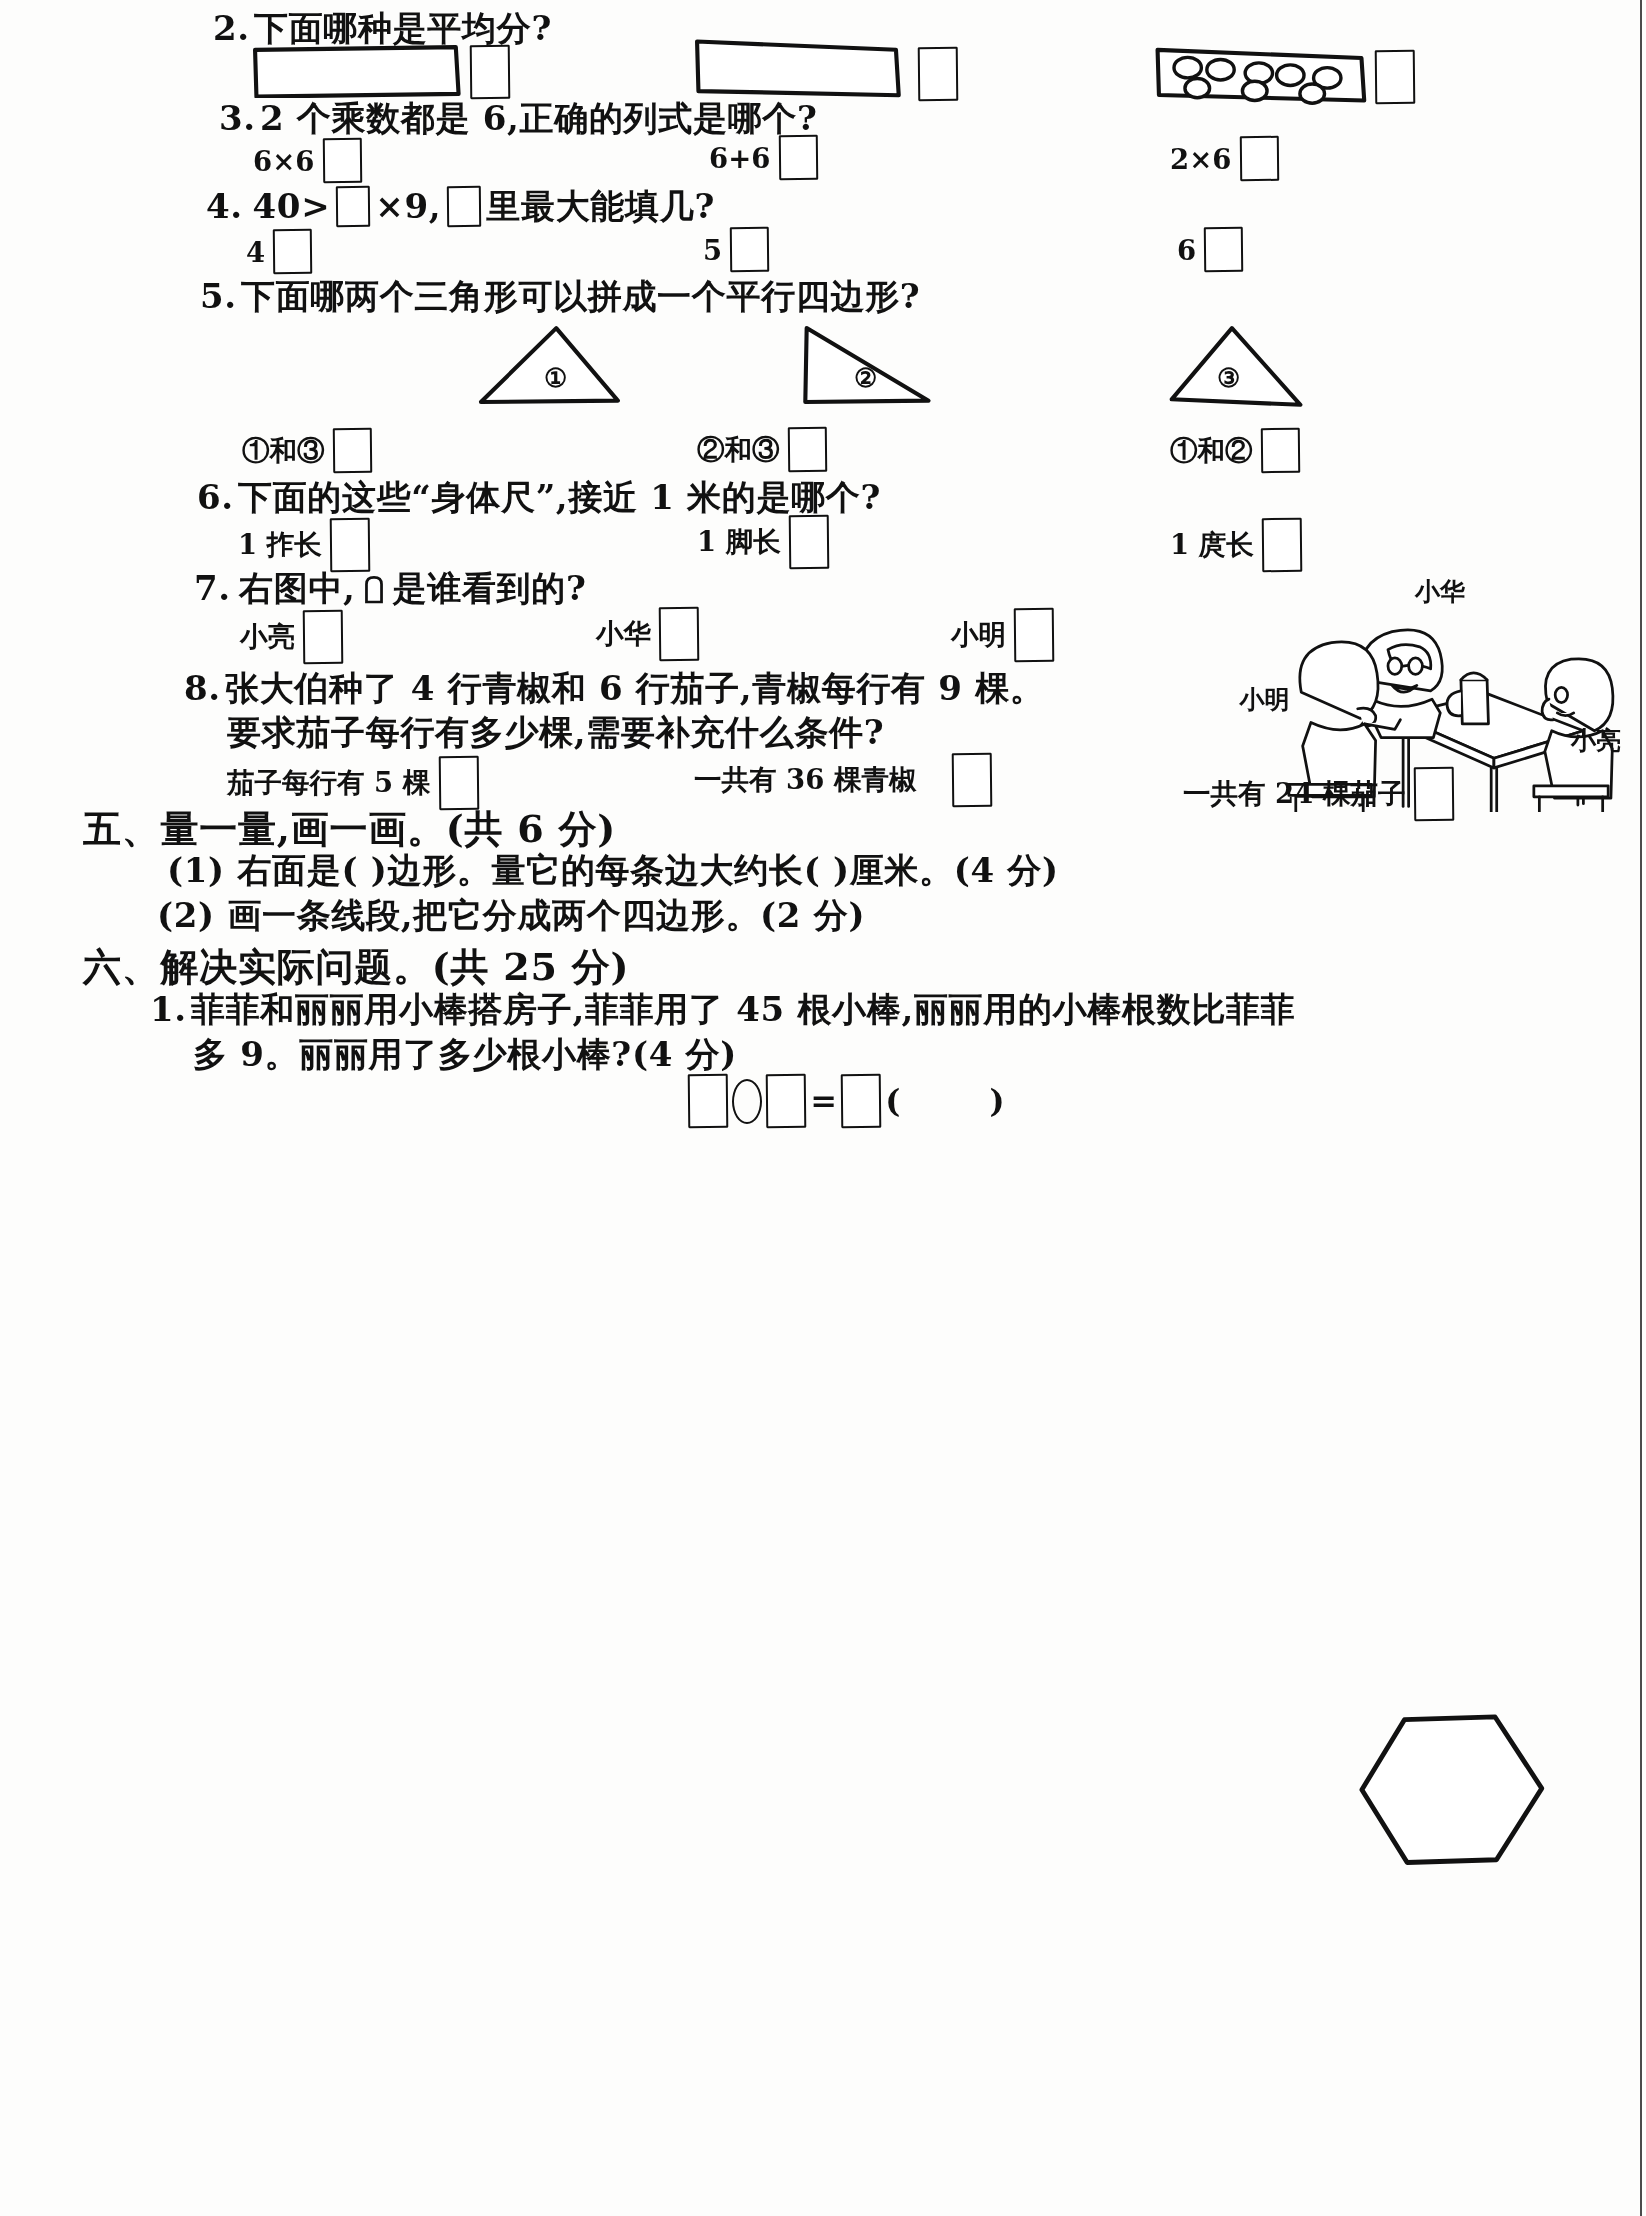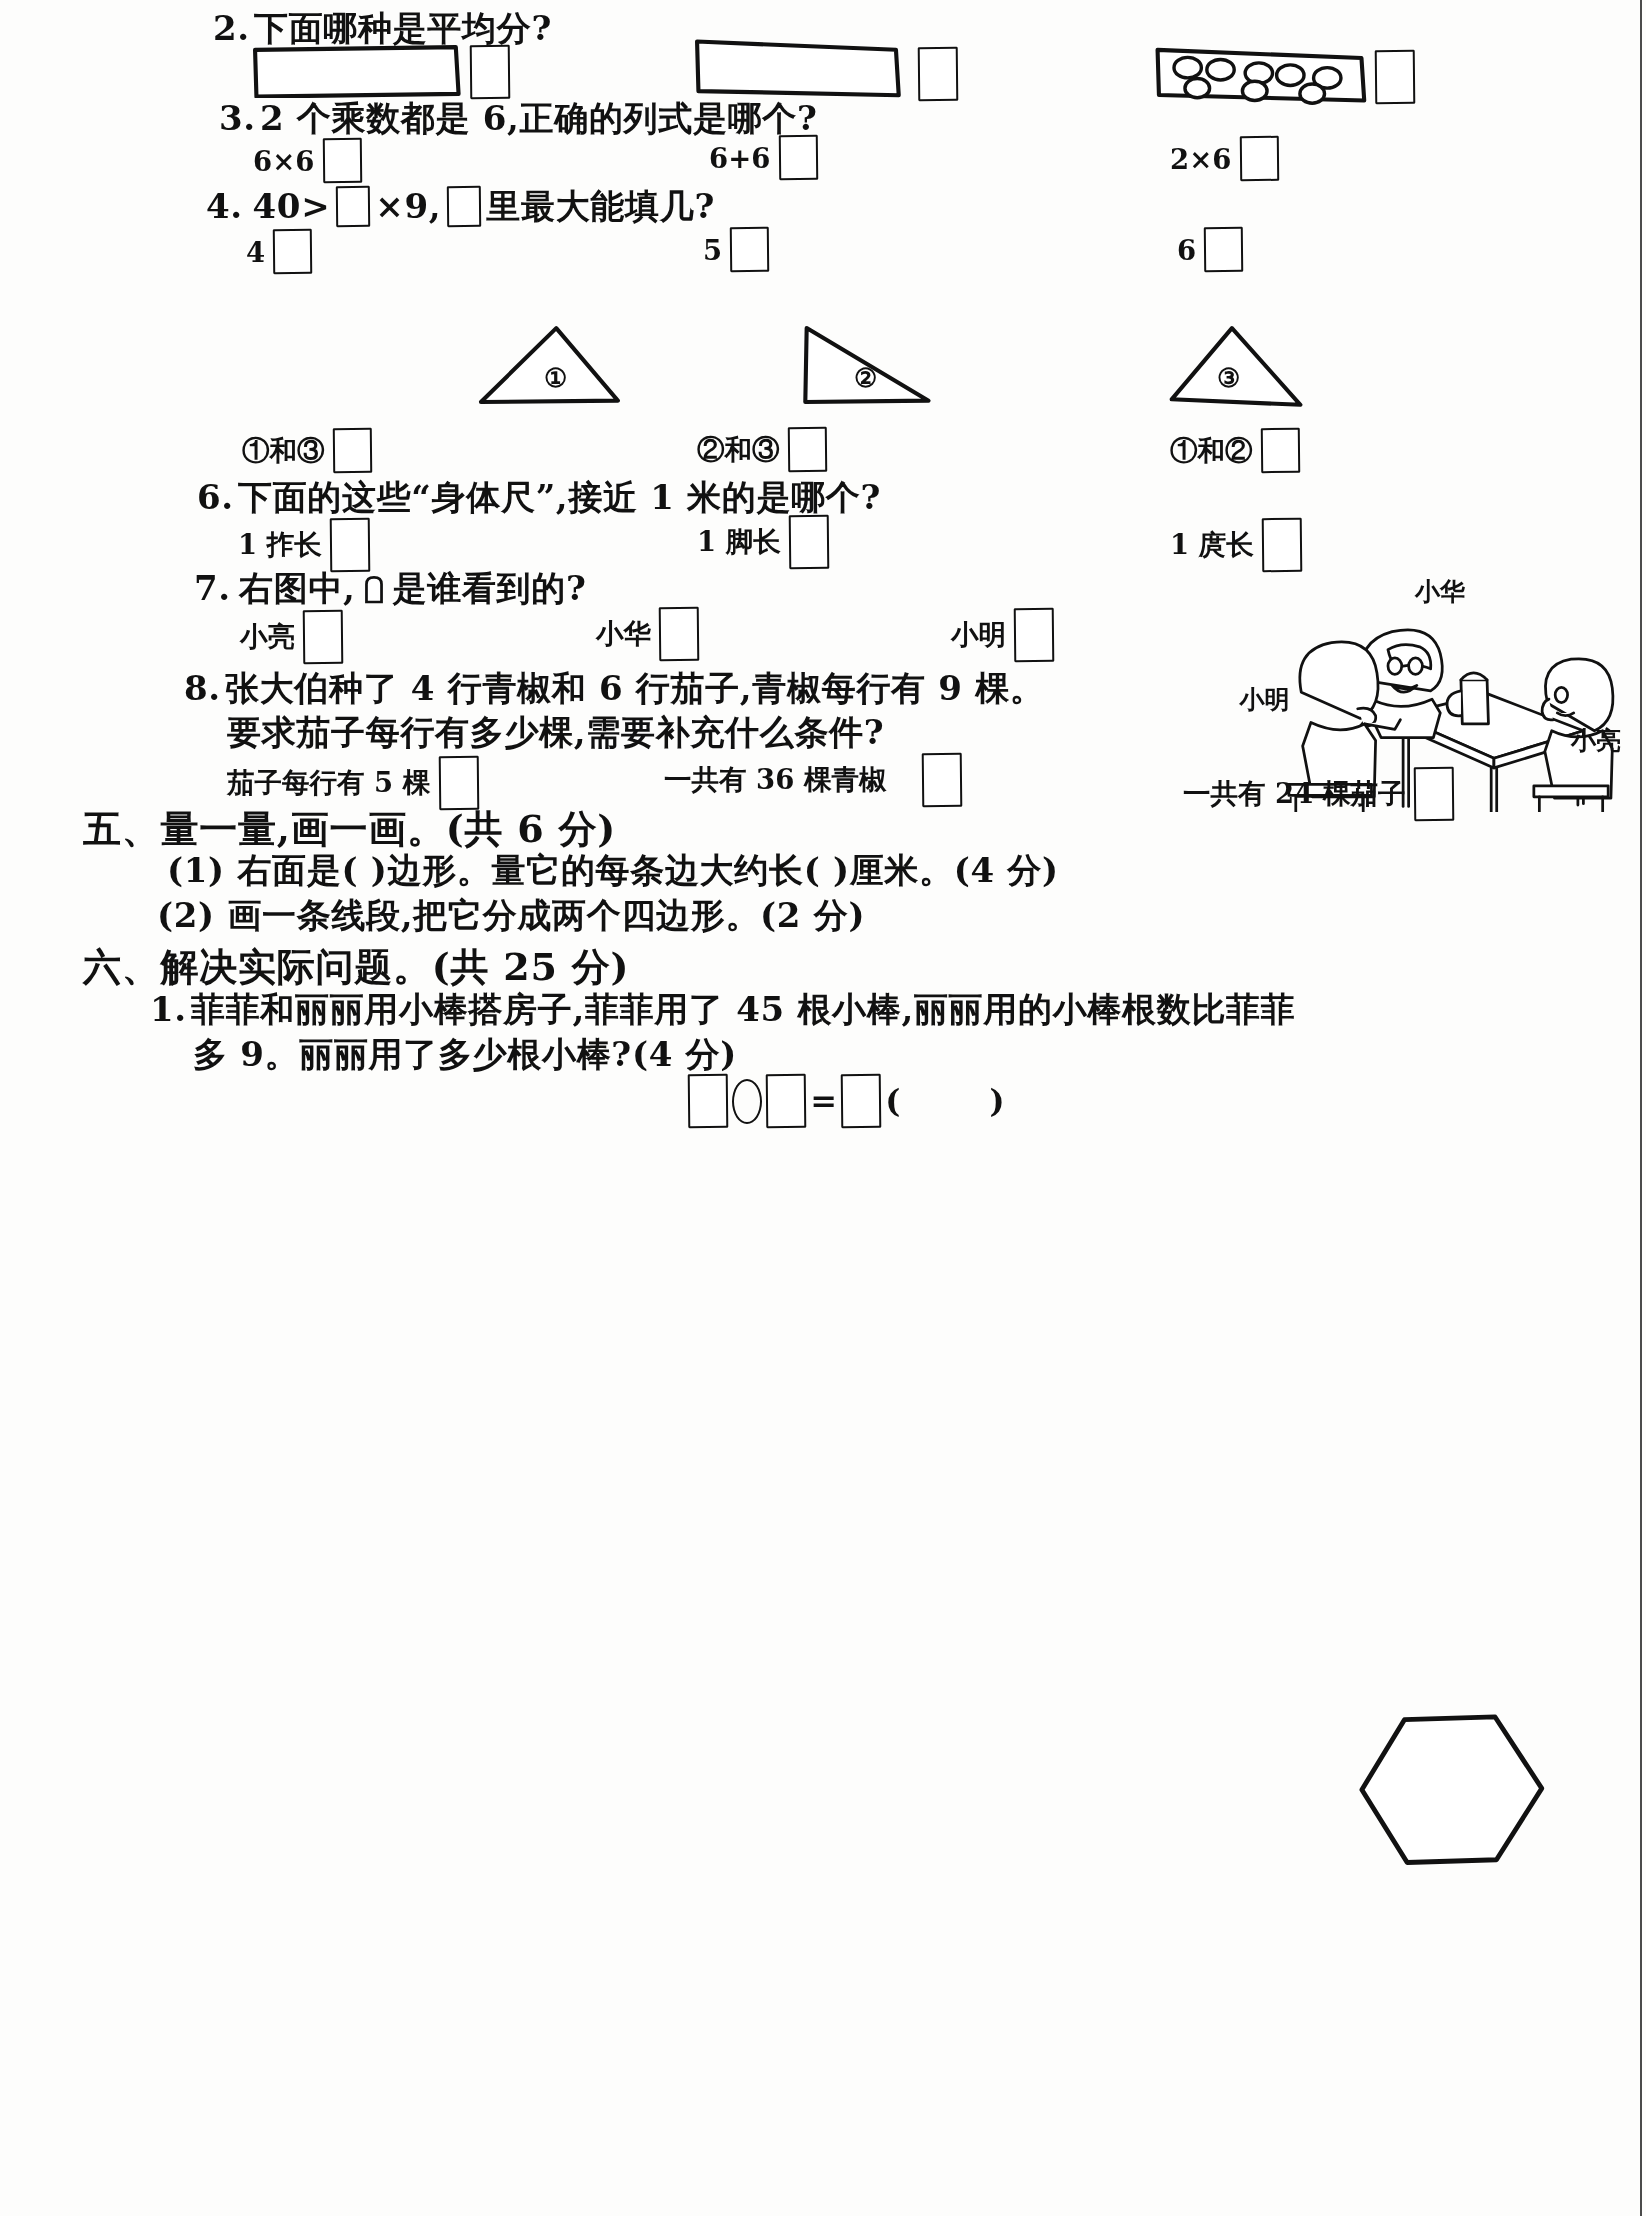--- a/index.html
+++ b/index.html
@@ -151,20 +151,23 @@
   </div>
   <div class="opt" style="left:703px; top:227px;">
     <span>5</span>
     <span class="ansbox"></span>
   </div>
   <div class="opt" style="left:1177px; top:227px;">
     <span>6</span>
     <span class="ansbox"></span>
   </div>
 
+  <div class="q-text" style="left:200px; top:274px;">
+    <span class="q-num">5.</span><span>下面哪两个三角形可以拼成一个平行四边形?</span>
+  </div>
 
   <svg width="220" height="89" style="position:absolute; left:475px; top:324px;" viewBox="0 0 320 130">
     <path d="M118,6 L208,112 L8,114 Z" fill="#fff" stroke="#111" stroke-width="6" stroke-linejoin="round"></path>
   </svg>
   <div class="tri-label" style="left:544px; top:363px;">①</div>
 
   <svg width="220" height="89" style="position:absolute; left:798px; top:324px;" viewBox="0 0 320 130">
     <path d="M12,6 L190,112 L10,114 Z" fill="#fff" stroke="#111" stroke-width="6" stroke-linejoin="round"></path>
   </svg>
   <div class="tri-label" style="left:854px; top:363px;">②</div>
@@ -283,21 +286,21 @@
     <span class="q-num">8.</span><span>张大伯种了 4 行青椒和 6 行茄子,青椒每行有 9 棵。</span>
   </div>
   <div class="q-text" style="left:227px; top:710px;">
     <span>要求茄子每行有多少棵,需要补充什么条件?</span>
   </div>
 
   <div class="opt" style="left:227px; top:756px;align-items:center;">
     <span>茄子每行有 5 棵</span>
     <span class="ansbox tall"></span>
   </div>
-  <div class="opt" style="left:664px; top:753px;gap:36px;">
+  <div class="opt" style="left:694px; top:753px;gap:36px;">
     <span>一共有 36 棵青椒</span>
     <span class="ansbox tall"></span>
   </div>
   <div class="opt" style="left:1183px; top:767px;">
     <span>一共有 24 棵茄子</span>
     <span class="ansbox tall"></span>
   </div>
 
   <div class="sec-head" style="left:83px; top:804px;">五、量一量,画一画。(共 6 分)</div>
 

